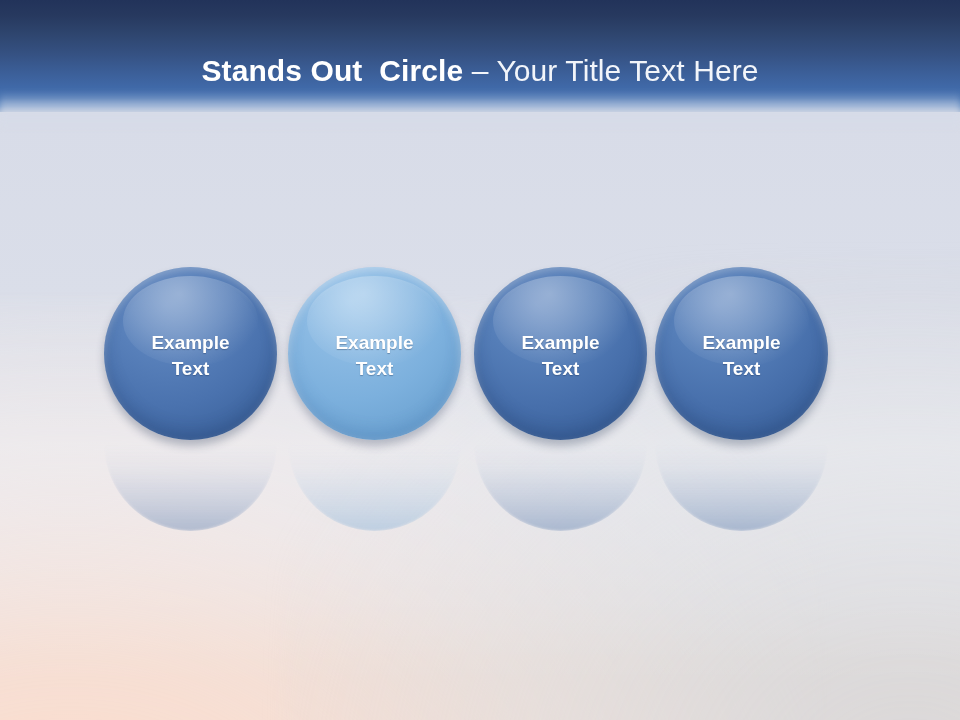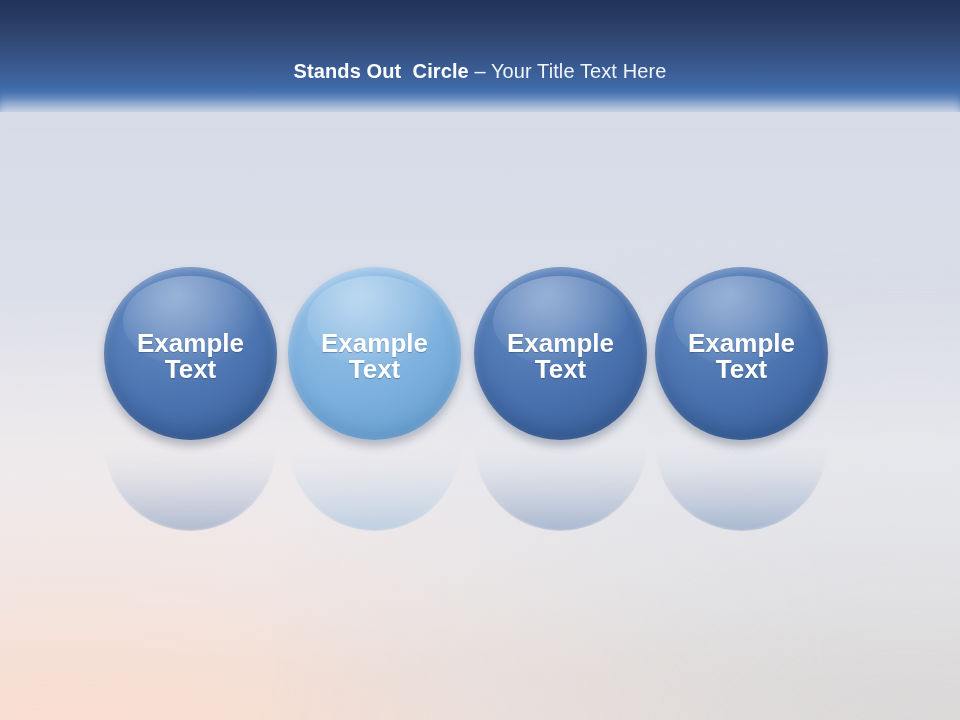--- a/index.html
+++ b/index.html
@@ -104,21 +104,21 @@
     filter: blur(3px);
   }
 
   .title-text {
     position: absolute;
     top: 53px;
     left: 0;
     width: 960px;
     text-align: center;
     color: #ffffff;
-    font-size: 20px;
+    font-size: 30px;
     line-height: 36px;
     letter-spacing: 0.1px;
     white-space: pre;
   }
   .title-strong {
     font-weight: bold;
   }
   .title-light {
     font-weight: normal;
     color: #f2f5fa;
@@ -165,21 +165,21 @@
         rgba(255,255,255,0.34) 0%,
         rgba(255,255,255,0.16) 45%,
         rgba(255,255,255,0.0) 78%);
     pointer-events: none;
   }
   .circle-label {
     position: relative;
     z-index: 2;
     color: #ffffff;
     font-weight: bold;
-    font-size: 26px;
+    font-size: 19px;
     line-height: 26px;
     text-align: center;
     margin-top: 4px;
     text-shadow: 0 1px 1px rgba(25, 45, 80, 0.35);
     white-space: pre-line;
   }
 
   
   .reflection {
     position: absolute;

